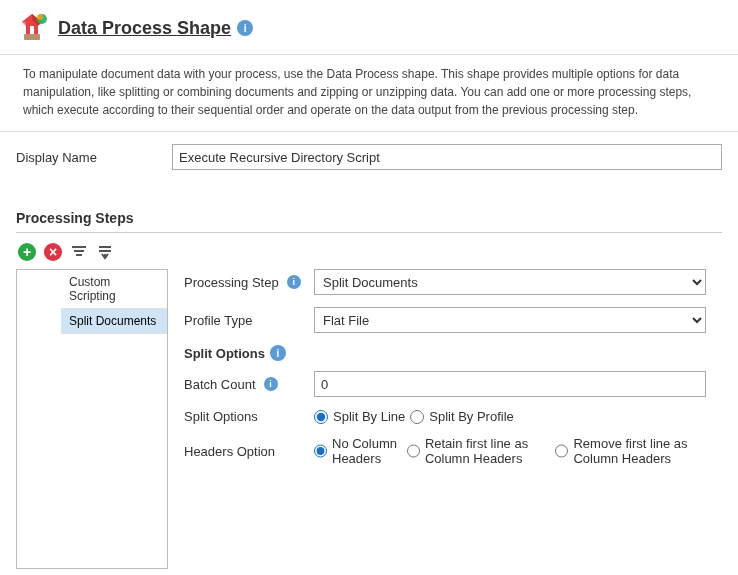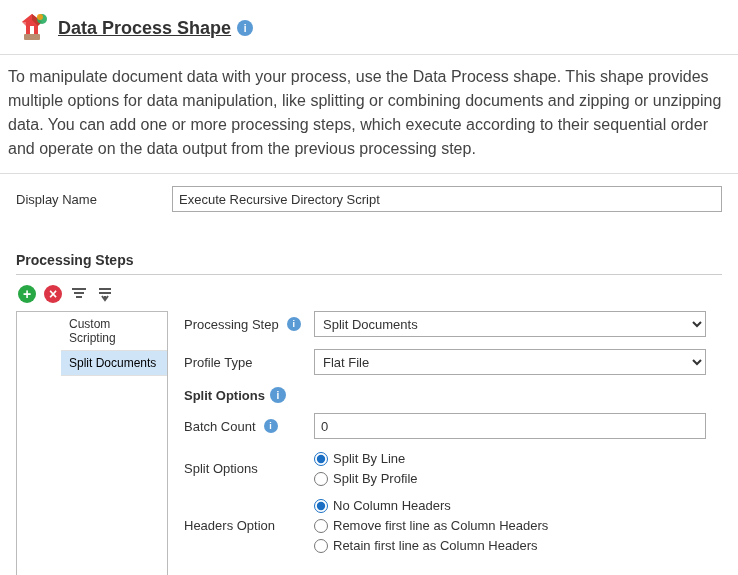--- a/index.html
+++ b/index.html
@@ -43,22 +43,22 @@
       height: 16px;
       border-radius: 50%;
       background: #5b9bd5;
       color: white;
       font-size: 10px;
       font-weight: bold;
       cursor: pointer;
     }
 
     .description {
-      padding: 10px 16px 12px 8px;
-      font-size: 16px;
+      padding: 10px 16px 12px 23px;
+      font-size: 12px;
       line-height: 1.5;
       color: #444;
       border-bottom: 1px solid #ddd;
     }
 
     .form-area {
       padding: 12px 16px 0 16px;
     }
 
     .display-name-row {
@@ -209,22 +209,23 @@
       height: 26px;
       border: 1px solid #aaa;
       padding: 2px 6px;
       font-size: 13px;
       color: #333;
       outline: none;
     }
 
     .radio-group {
       display: flex;
-      flex-direction: column;
+      flex-direction: row;
       gap: 5px;
+      align-items: flex-end;
     }
 
     .radio-row {
       display: flex;
       align-items: center;
       gap: 5px;
       font-size: 13px;
       color: #333;
     }
 
@@ -387,24 +388,24 @@
 
       <div class="field-row">
         <div class="field-label">Headers Option</div>
         <div class="field-control radio-group">
           <label class="radio-row">
             <input type="radio" name="headers_option" checked="" style="">
             <span>No Column Headers</span>
           </label>
           <label class="radio-row">
             <input type="radio" name="headers_option" style="">
-            <span>Remove first line as Column Headers</span>
+            <span>Retain first line as Column Headers</span>
           </label>
           <label class="radio-row">
             <input type="radio" name="headers_option" style="">
-            <span>Retain first line as Column Headers</span>
+            <span>Remove first line as Column Headers</span>
           </label>
         </div>
       </div>
 
     </div>
   </div>
 </div>
 
 </body></html>

